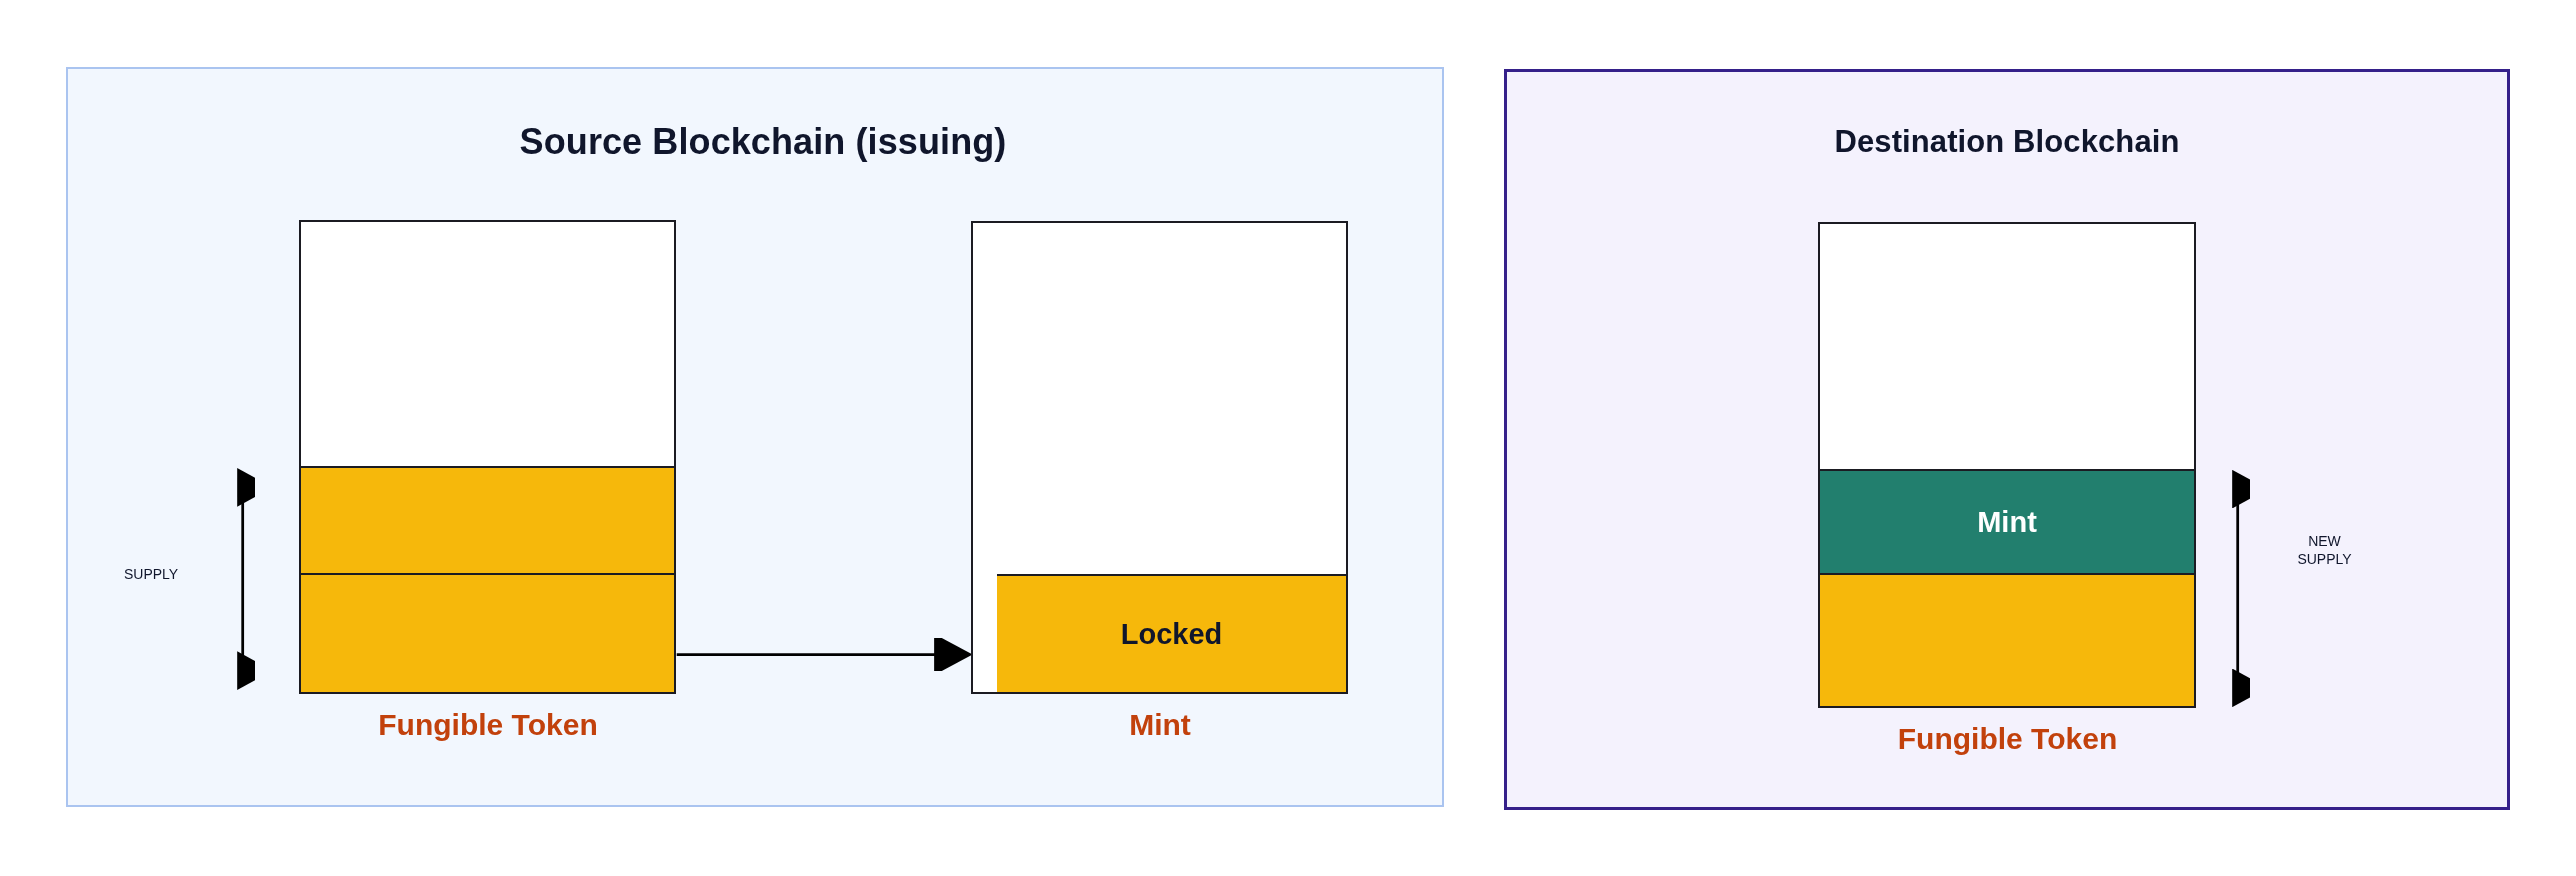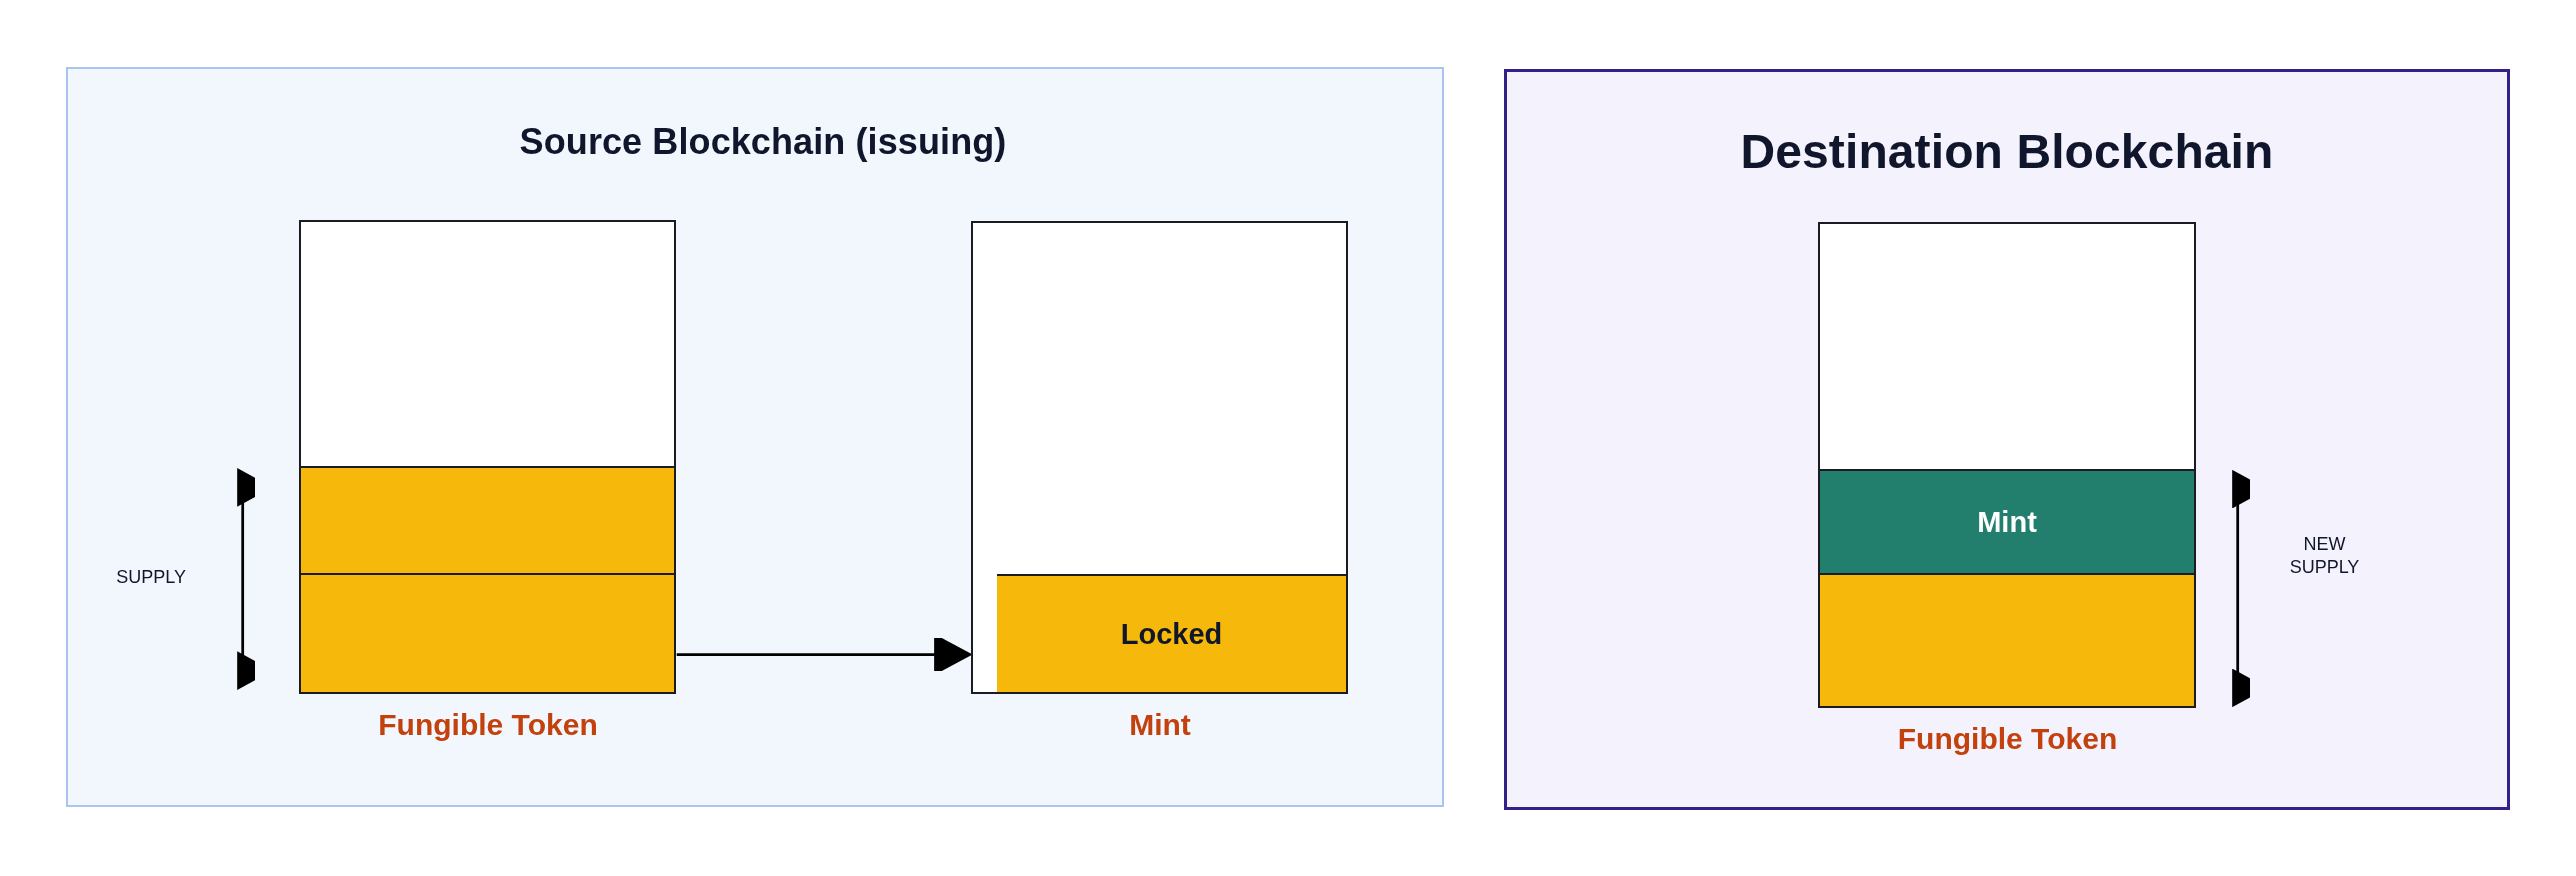--- a/index.html
+++ b/index.html
@@ -47,21 +47,21 @@
     letter-spacing: 0.1px;
     white-space: nowrap;
   }
   #source-panel .panel-title {
     top: 52px;
     font-size: 36px;
     padding-left: 8px;
   }
   #destination-panel .panel-title {
     top: 52px;
-    font-size: 48px;
+    font-size: 31px;
   }
 
   
   .token-box {
     position: absolute;
     box-sizing: border-box;
     border: 2.2px solid #1b1b22;
     background: #ffffff;
     display: flex;
     flex-direction: column;
@@ -109,21 +109,21 @@
   
   .dim-arrow {
     position: absolute;
   }
   #supply-arrow          { left: 162px;  top: 395px;  width: 25.4px; height: 230px; }
   #previous-supply-arrow { left: 620px; top: 516px;  width: 25.4px; height: 110px; }
   #new-supply-arrow      { left: 718px; top: 395px;  width: 25.4px; height: 243px; }
 
   .dim-label {
     position: absolute;
-    font-size: 18px;
+    font-size: 14px;
     color: #10162c;
     line-height: 1.26;
     white-space: pre-line;
     text-align: center;
   }
   #supply-label {
     left: 16.6px;
     top: 497px;
     width: 133px;
     text-align: center;

